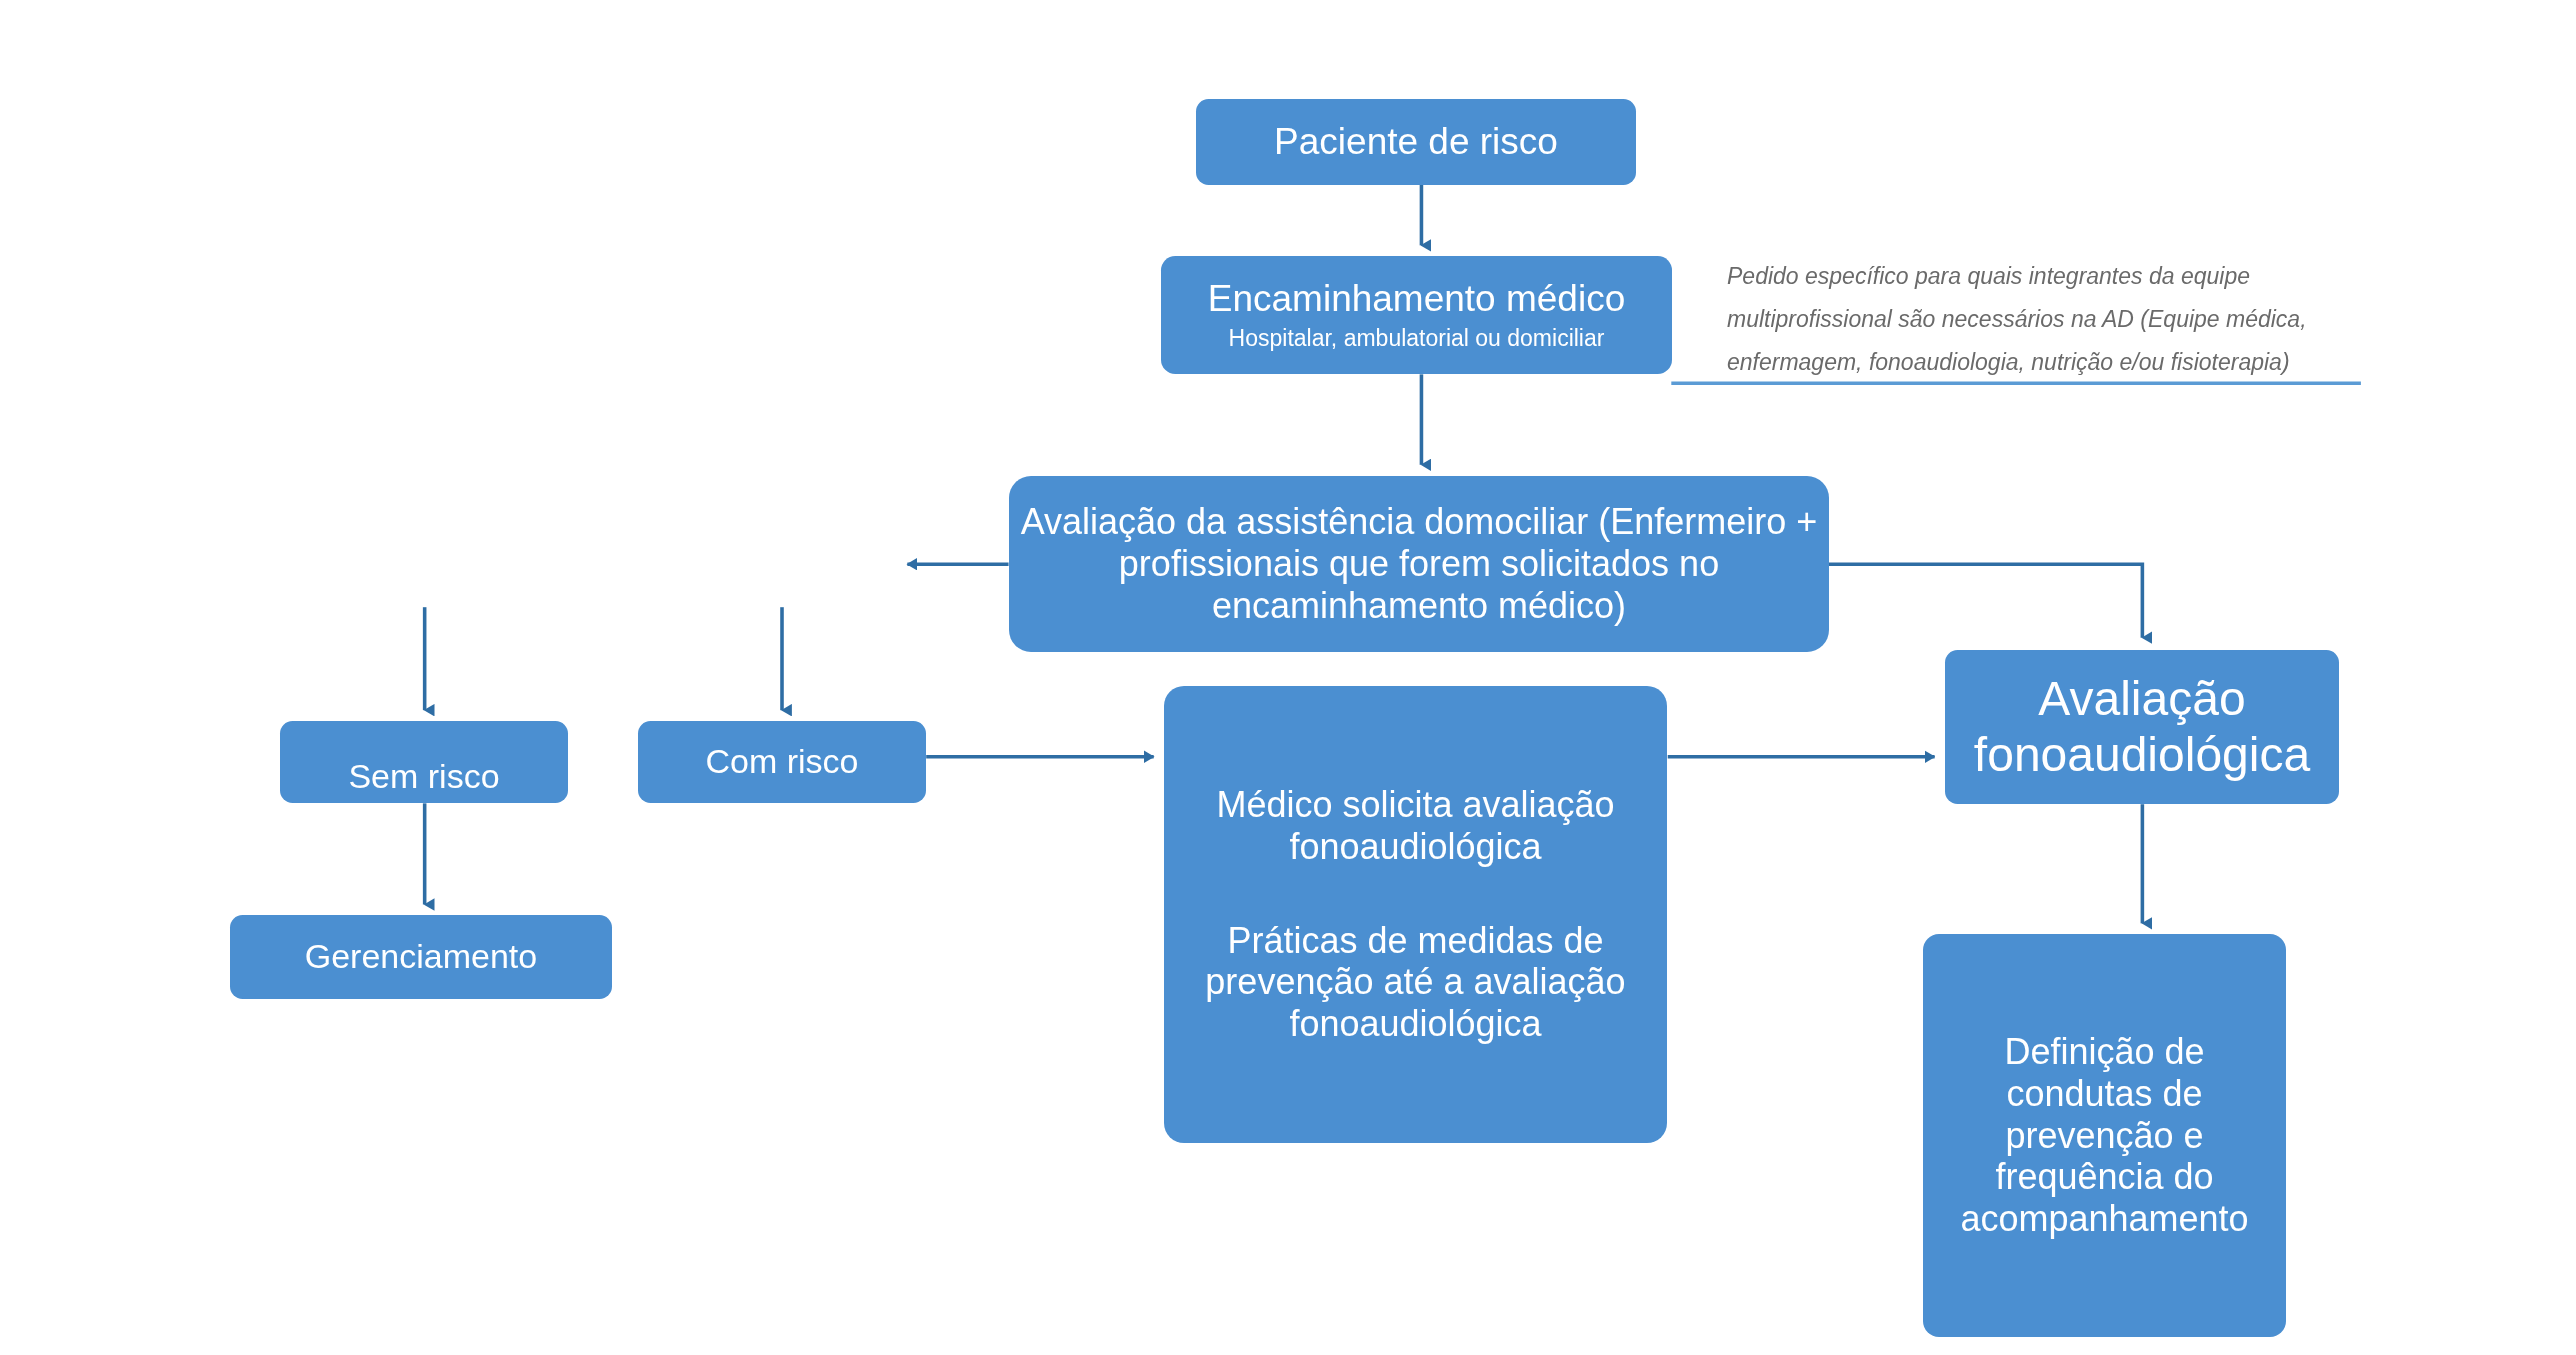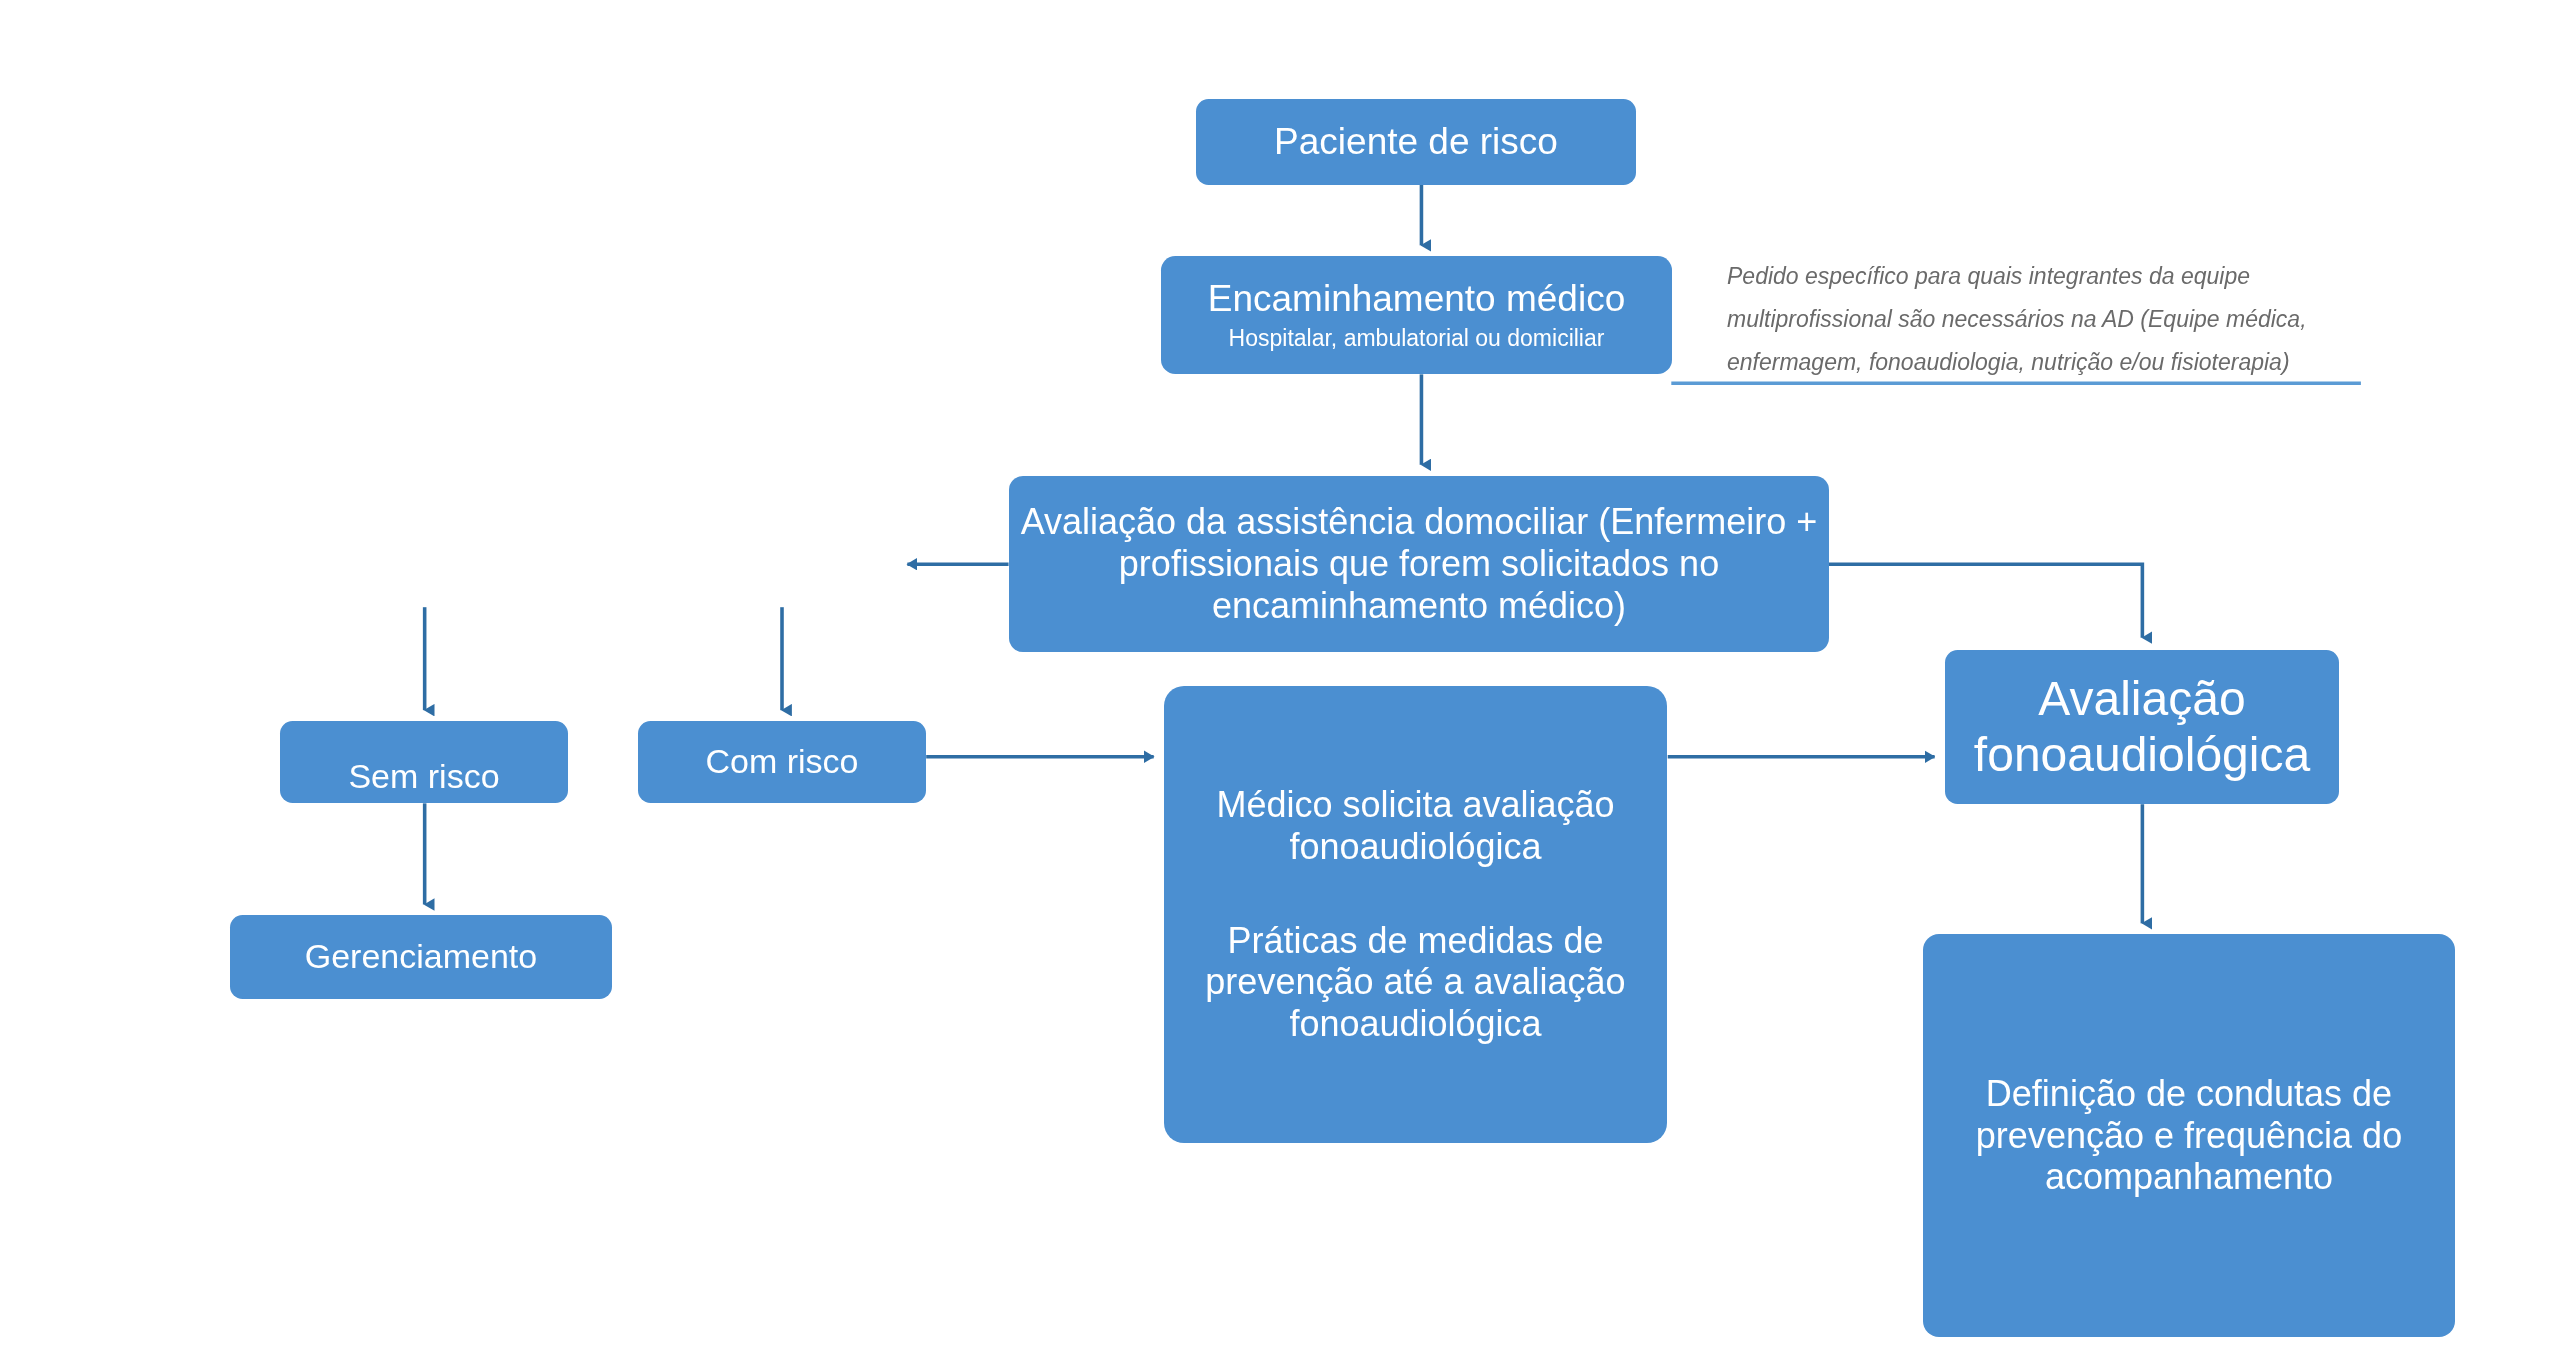--- a/index.html
+++ b/index.html
@@ -42,29 +42,29 @@
     width: 100%;
   }
   .node .para {
     display: block;
     width: 100%;
   }
   
   #n-paciente      { left:1196px; top:99px;  width:440px;  height:86px;  font-size:37px; }
   #n-encaminha     { left:1161px; top:256px;  width:511px;  height:118px; font-size:37px; border-radius:14.3px; }
   #n-encaminha .sub{ font-size:23px; margin-top:3.6px; }
-  #n-avaliacao-ad  { left:1009px; top:476px;  width:820px;  height:176px; font-size:36px; border-radius:14px; }
+  #n-avaliacao-ad  { left:1009px; top:476px;  width:820px;  height:176px; font-size:36px; border-radius:22px; }
   #n-triagem       { left:318px;  top:522px;  width:579px;  height:85px;  font-size:36px; }
   #n-semrisco      { left:280px;  top:721px;  width:288px;  height:82px;  font-size:34px;justify-content:flex-end; }
   #n-comrisco      { left:638px;  top:721px;  width:288px;  height:82px;  font-size:34px; }
   #n-gerenciamento { left:230px;  top:915px; width:382px;  height:84px;  font-size:34px; }
   #n-medico        { left:1164px; top:686px;  width:503px;  height:457px; font-size:36px; border-radius:20px; }
   #n-medico .para2 { margin-top:1.45em; }
   #n-fono          { left:1945px; top:650px;  width:394px;  height:154px; font-size:48px; border-radius:12.5px; }
-  #n-definicao     { left:1923px; top:934px; width:532px;  height:403px; font-size:36px; border-radius:16px; }
+  #n-definicao     { left:1923px; top:934px; width:363px;  height:403px; font-size:36px; border-radius:16px; }
 
   .annotation {
     position: absolute;
     left: 1727px;
     top: 255px;
     width: 638px;
     font-style: italic;
     font-size: 23px;
     line-height: 1.86;
     color: #6a6a6a;

